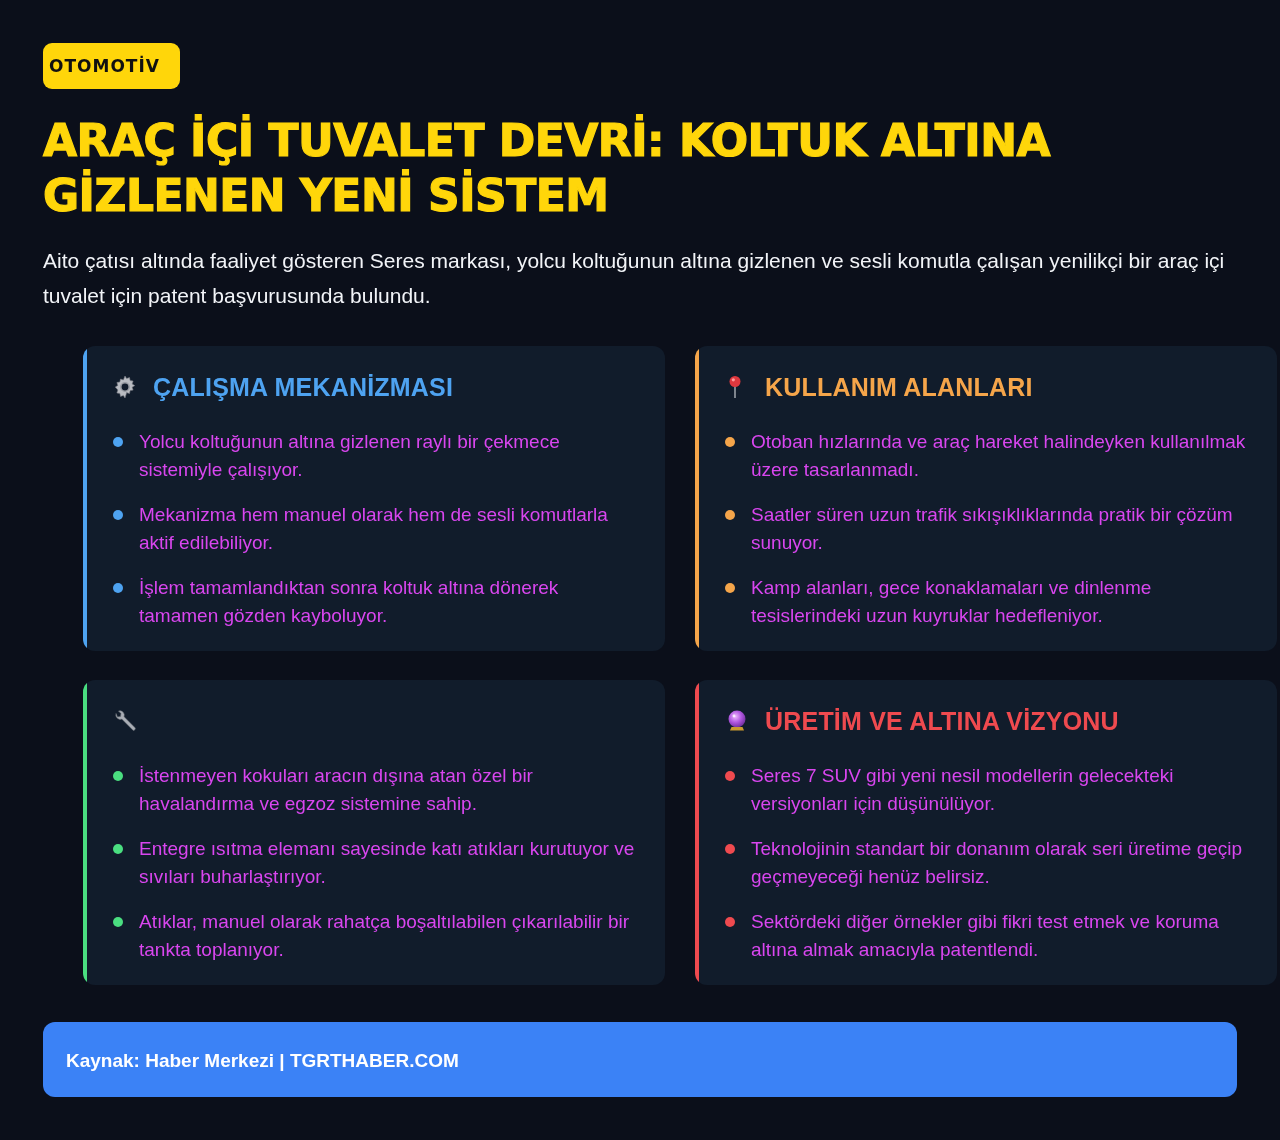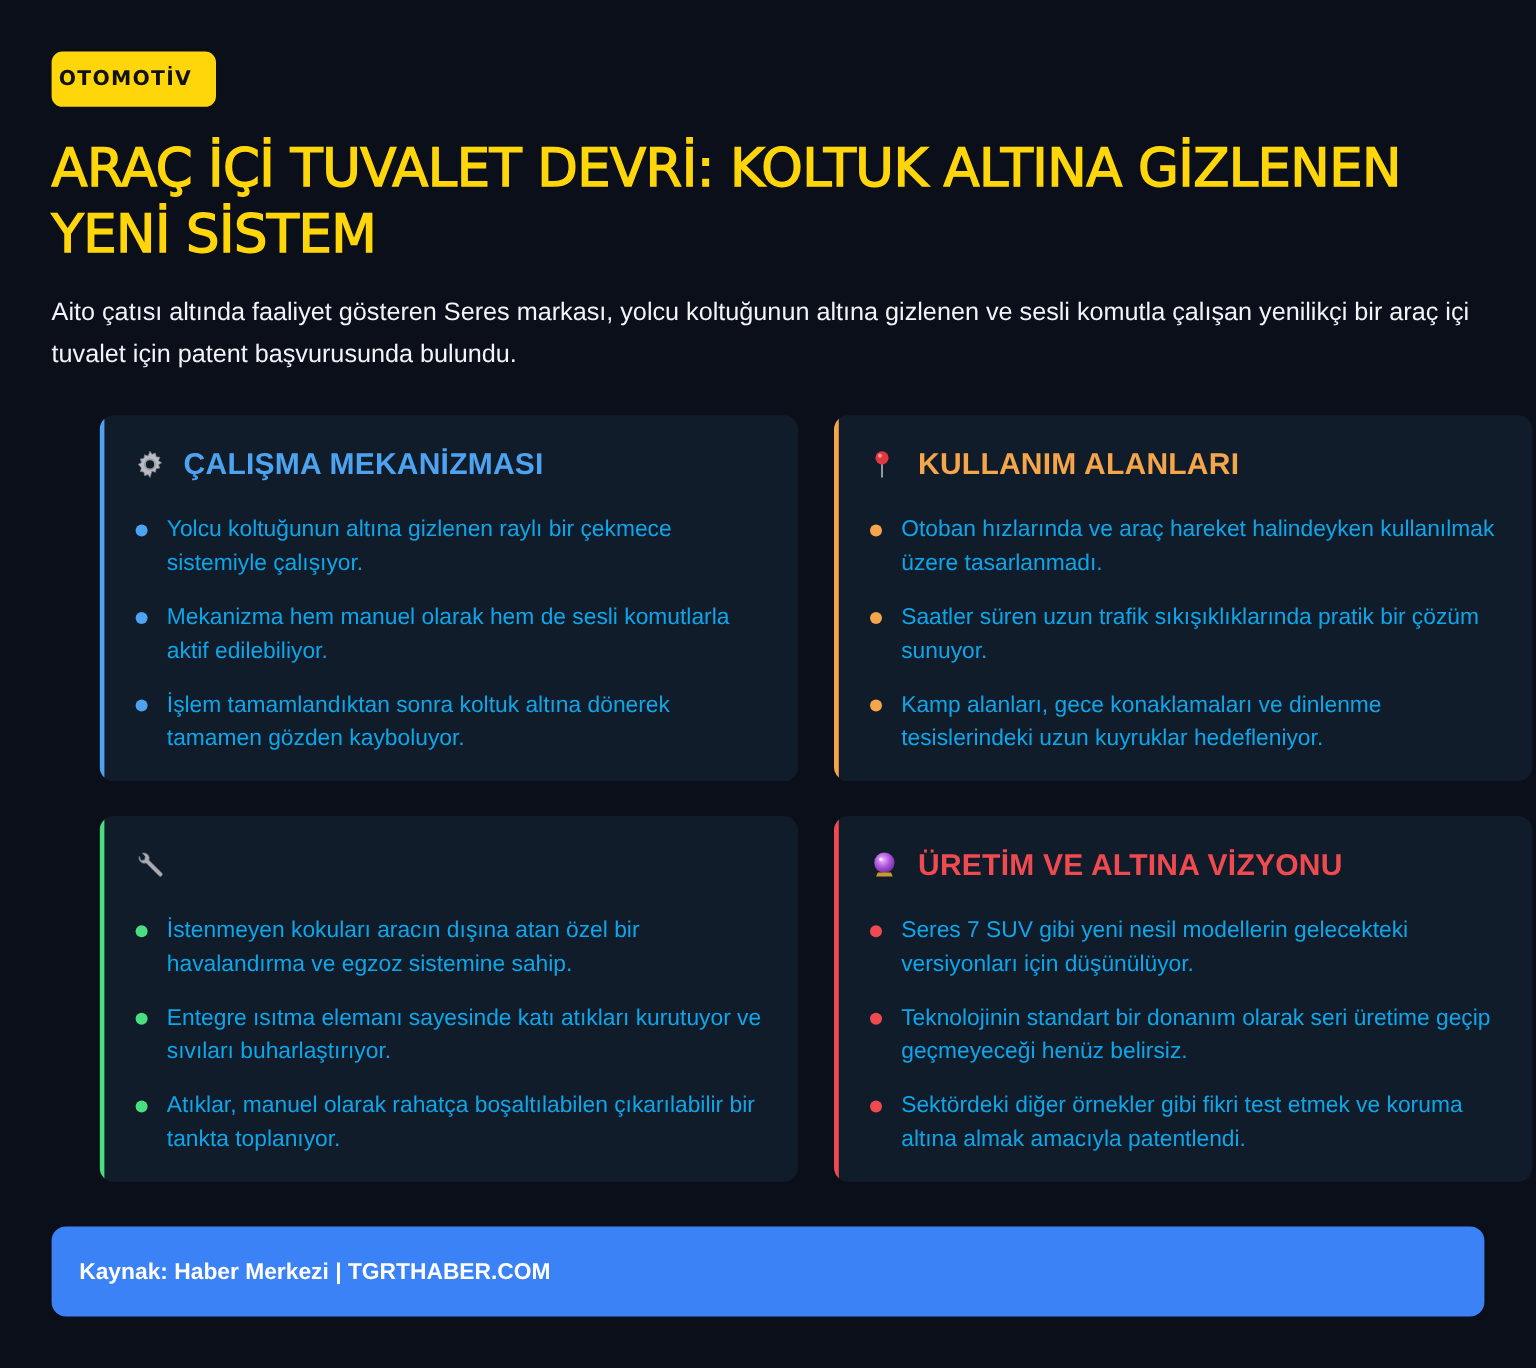--- a/index.html
+++ b/index.html
@@ -25,21 +25,21 @@
       font-weight: 700;
       font-size: 17px;
       letter-spacing: 1px;
       padding: 13px 20px 12px 6px;
       border-radius: 9px;
       height: 46px;
     }
     .headline {
       margin-top: 24px;
       font-family: "DejaVu Sans", sans-serif;
-      font-weight: 400;
+      font-weight: 700;
       font-size: 44px;
       line-height: 55px;
       color: #ffd60a;
       letter-spacing: -0.5px;
       -webkit-text-stroke: 1.2px #ffd60a;
       width: 1200px;
     }
     .lead {
       margin-top: 20px;
       font-size: 21px;
@@ -96,21 +96,21 @@
     }
     .card-list {
       list-style: none;
       margin-top: 26px;
     }
     .card-list li {
       position: relative;
       padding-left: 28px;
       font-size: 19px;
       line-height: 28px;
-      color: #0ea5e9;
+      color: #d946ef;
       margin-bottom: 17px;
     }
     .card-list li .dot {
       position: absolute;
       left: 2px;
       top: 9px;
       width: 10px;
       height: 10px;
       border-radius: 50%;
       background: var(--accent);

